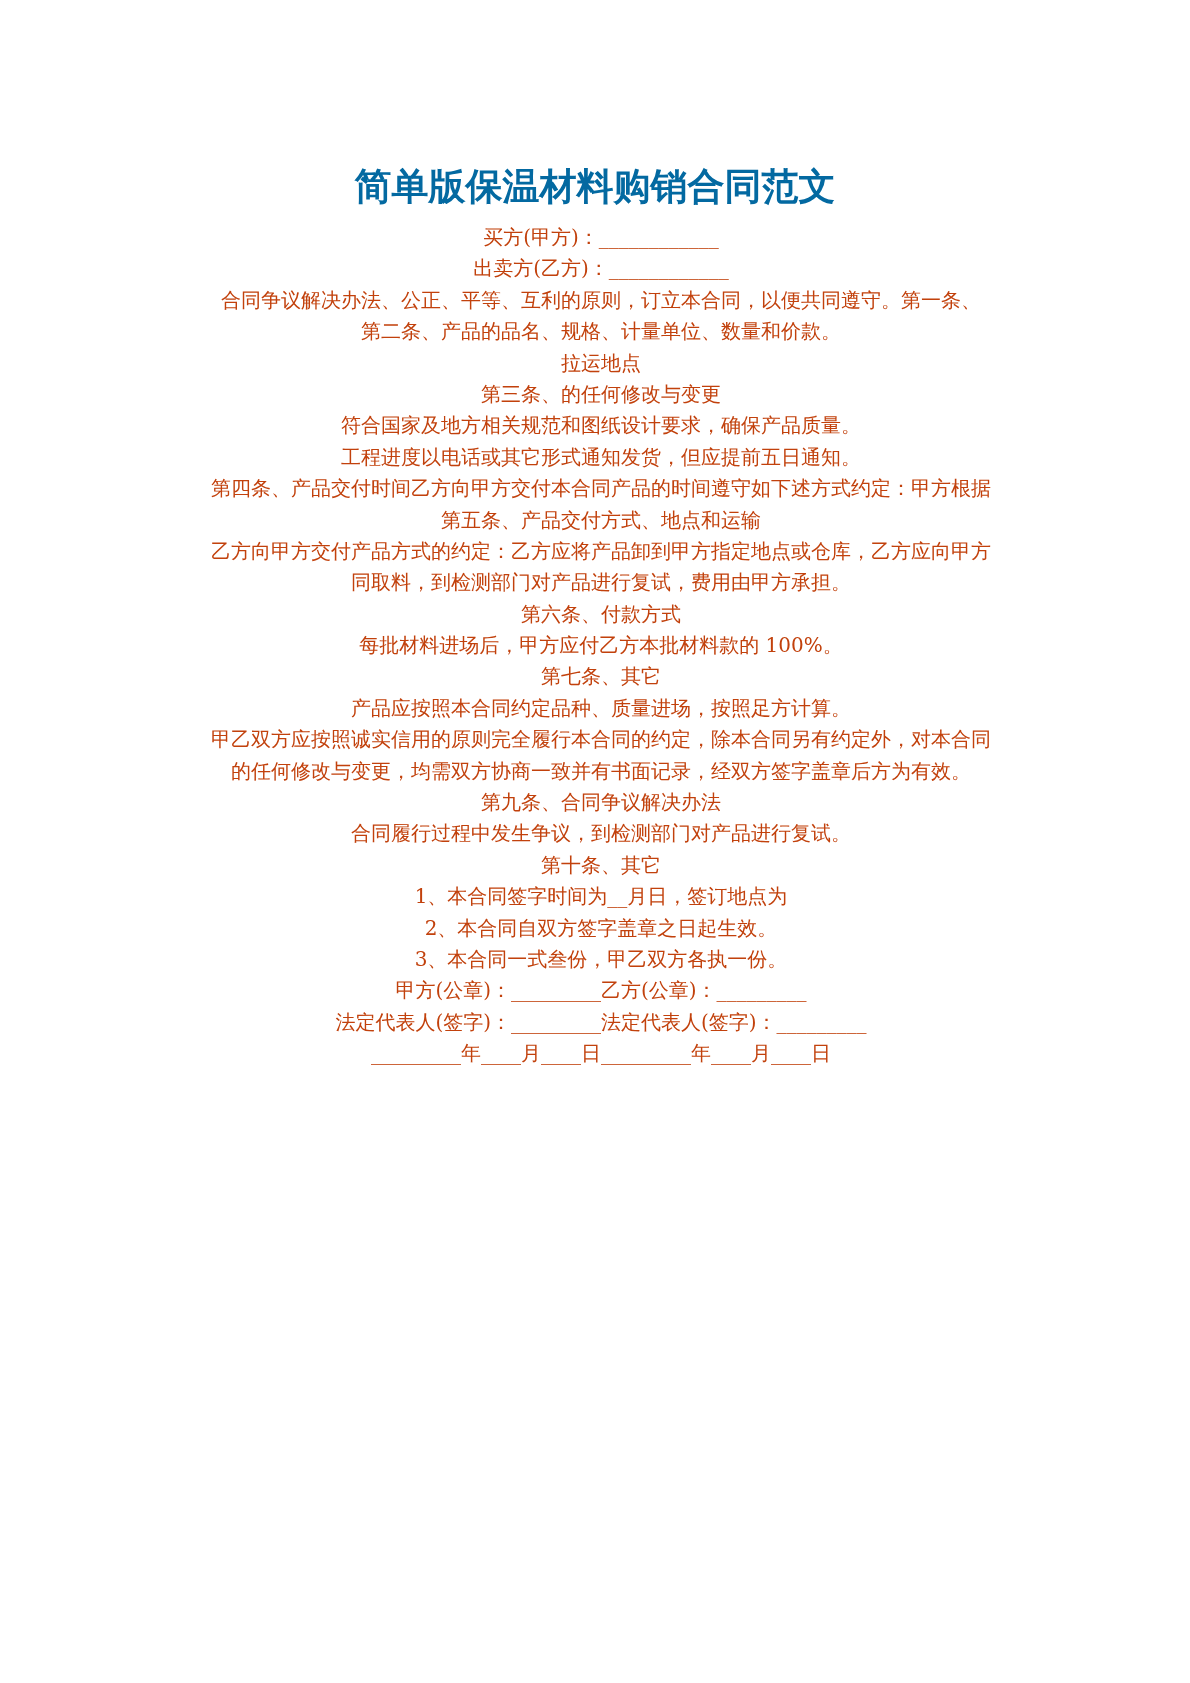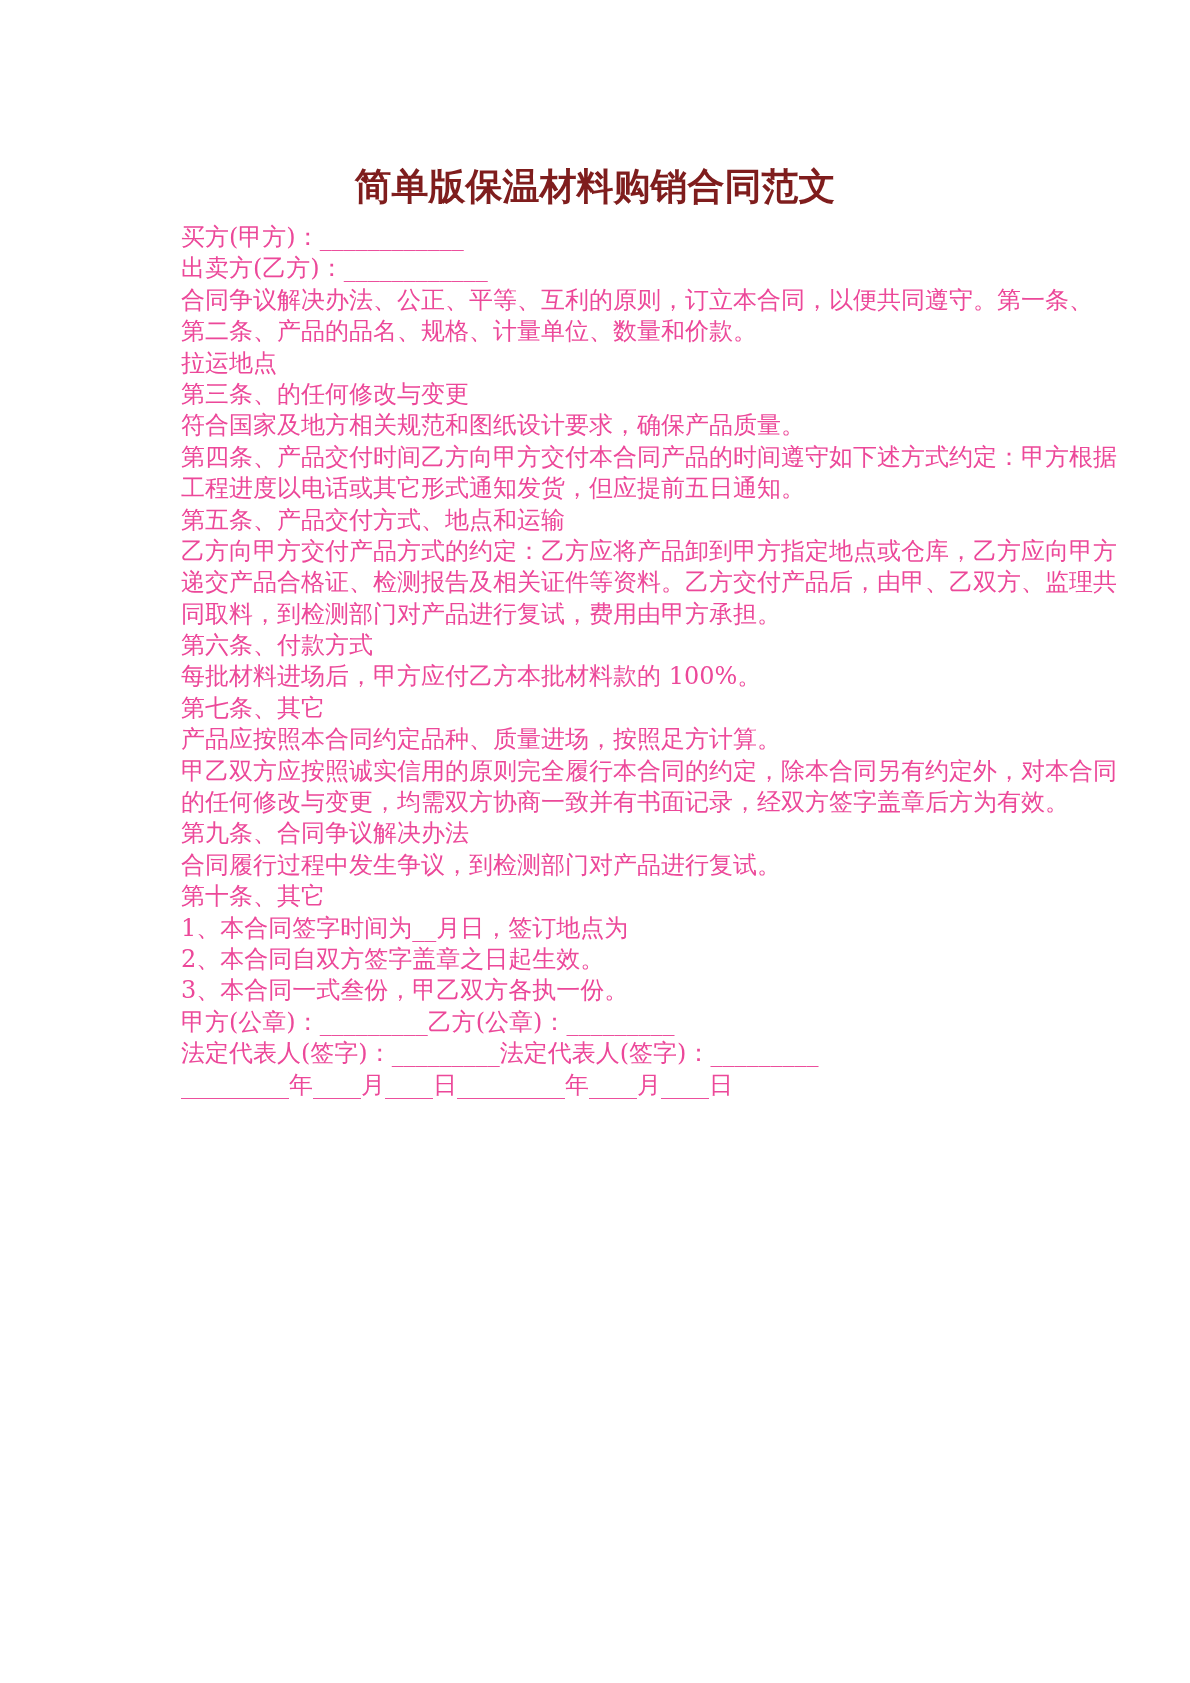--- a/index.html
+++ b/index.html
@@ -27,30 +27,31 @@
       position: absolute;
       left: 0;
       width: 1190px;
       top: 164px;
       text-align: center;
       font-family: "DejaVu Sans", "Liberation Sans", sans-serif;
       font-weight: bold;
       font-size: 37px;
       line-height: 46px;
       letter-spacing: 0px;
-      color: #7f1d1d;
+      color: #0369a1;
     }
     .body-text {
       position: absolute;
       left: 181px;
       top: 222px;
       width: 840px;
-      font-size: 24px;
+      font-size: 20px;
       line-height: 31.4px;
-      color: #ec4899;
+      color: #c2410c;
+      text-align: center;
     }
     .line {
       display: block;
       white-space: pre;
       height: 31.4px;
     }
   </style>
 </head>
 <body>
 
@@ -59,25 +60,24 @@
 
   <div class="body-text">
     <span class="line"><span>买方(甲方)：</span><span>____________</span></span>
     <span class="line"><span>出卖方(乙方)：</span><span>____________</span></span>
 
     <span class="line">合同争议解决办法、公正、平等、互利的原则，订立本合同，以便共同遵守。第一条、</span>
     <span class="line">第二条、产品的品名、规格、计量单位、数量和价款。</span>
     <span class="line">拉运地点</span>
     <span class="line">第三条、的任何修改与变更</span>
     <span class="line">符合国家及地方相关规范和图纸设计要求，确保产品质量。</span>
+    <span class="line">工程进度以电话或其它形式通知发货，但应提前五日通知。</span>
     <span class="line">第四条、产品交付时间乙方向甲方交付本合同产品的时间遵守如下述方式约定：甲方根据</span>
-    <span class="line">工程进度以电话或其它形式通知发货，但应提前五日通知。</span>
     <span class="line">第五条、产品交付方式、地点和运输</span>
     <span class="line">乙方向甲方交付产品方式的约定：乙方应将产品卸到甲方指定地点或仓库，乙方应向甲方</span>
-    <span class="line">递交产品合格证、检测报告及相关证件等资料。乙方交付产品后，由甲、乙双方、监理共</span>
     <span class="line">同取料，到检测部门对产品进行复试，费用由甲方承担。</span>
     <span class="line">第六条、付款方式</span>
     <span class="line">每批材料进场后，甲方应付乙方本批材料款的 100%。</span>
     <span class="line">第七条、其它</span>
     <span class="line">产品应按照本合同约定品种、质量进场，按照足方计算。</span>
     <span class="line">甲乙双方应按照诚实信用的原则完全履行本合同的约定，除本合同另有约定外，对本合同</span>
     <span class="line">的任何修改与变更，均需双方协商一致并有书面记录，经双方签字盖章后方为有效。</span>
     <span class="line">第九条、合同争议解决办法</span>
     <span class="line">合同履行过程中发生争议，到检测部门对产品进行复试。</span>
     <span class="line">第十条、其它</span>

